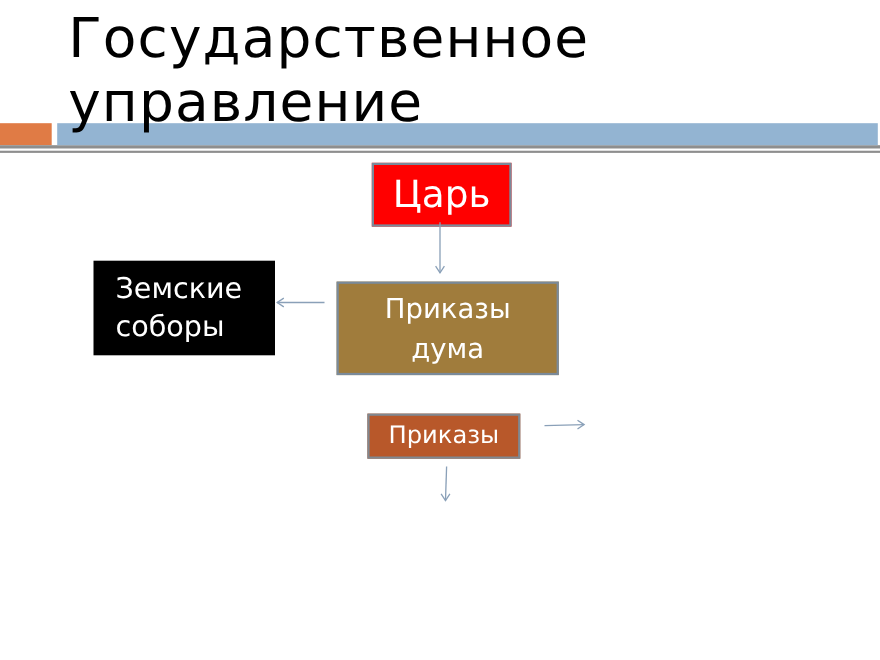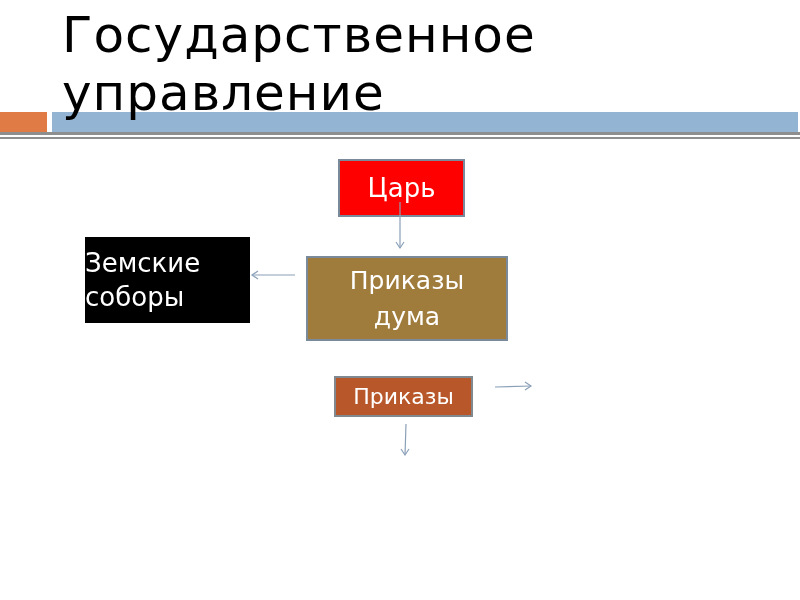--- a/index.html
+++ b/index.html
@@ -20,22 +20,22 @@
     .bar-blue { position: absolute; left: 52px; top: 112px; width: 746px; height: 20px; background: #93b4d2; z-index: 1; }
     .rule1 { position: absolute; left: 0; top: 132px; width: 800px; height: 3px; background: #8e8e8e; }
     .rule2 { position: absolute; left: 0; top: 137px; width: 800px; height: 2px; background: #8e8e8e; }
     .box {
       position: absolute; box-sizing: border-box;
       display: flex; align-items: center; justify-content: center;
       text-align: center; color: #ffffff;
       font-family: "DejaVu Sans", sans-serif;
     }
     .box span { white-space: pre-line; }
-    .tsar { left: 338px; top: 159px; width: 127px; height: 58px; background: #ff0000; border: 2px solid #7a8a9a; font-size: 26px; }
-    .zemsky { left: 85px; top: 237px; width: 165px; height: 86px; background: #000000; font-size: 26px; justify-content: flex-start; padding-left: 0; text-align: left; line-height: 34px; }
+    .tsar { left: 338px; top: 148px; width: 127px; height: 58px; background: #ff0000; border: 2px solid #7a8a9a; font-size: 34px; }
+    .zemsky { left: 85px; top: 237px; width: 165px; height: 86px; background: #000000; font-size: 26px; justify-content: flex-start; padding-left: 20px; text-align: left; line-height: 34px; }
     .duma { left: 306px; top: 256px; width: 202px; height: 85px; background: #a07c3c; border: 2px solid #7a8a9a; font-size: 25px; line-height: 36px; }
     .prikazy { left: 334px; top: 376px; width: 139px; height: 41px; background: #b8582a; border: 2px solid #808890; font-size: 22px; }
     svg.arrows { position: absolute; left: 0; top: 0; width: 800px; height: 600px; pointer-events: none; }
   </style>
 </head>
 <body>
 
 <div class="title">Государственное
 управление</div>
 

